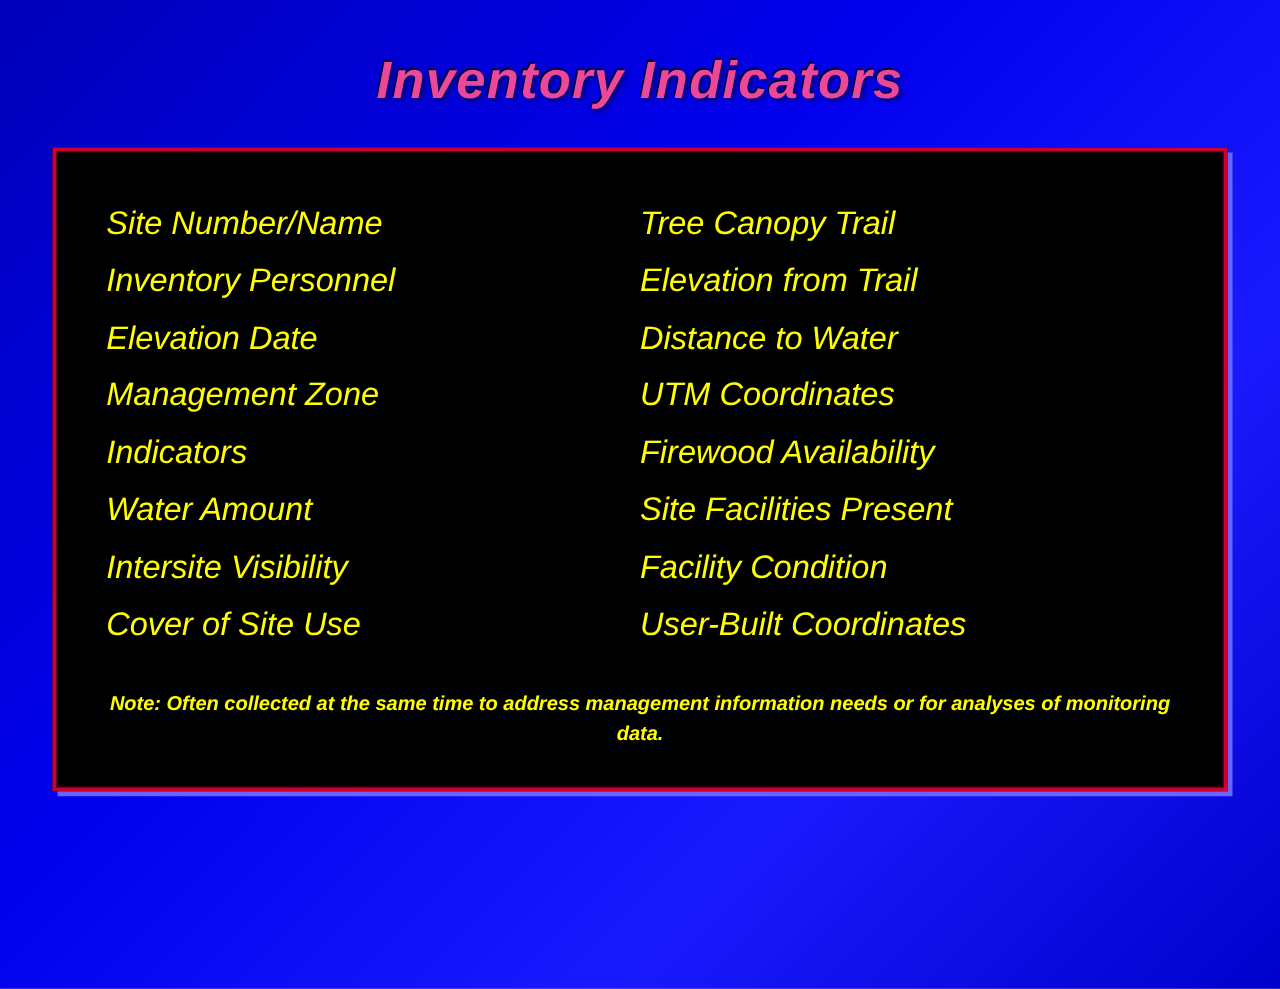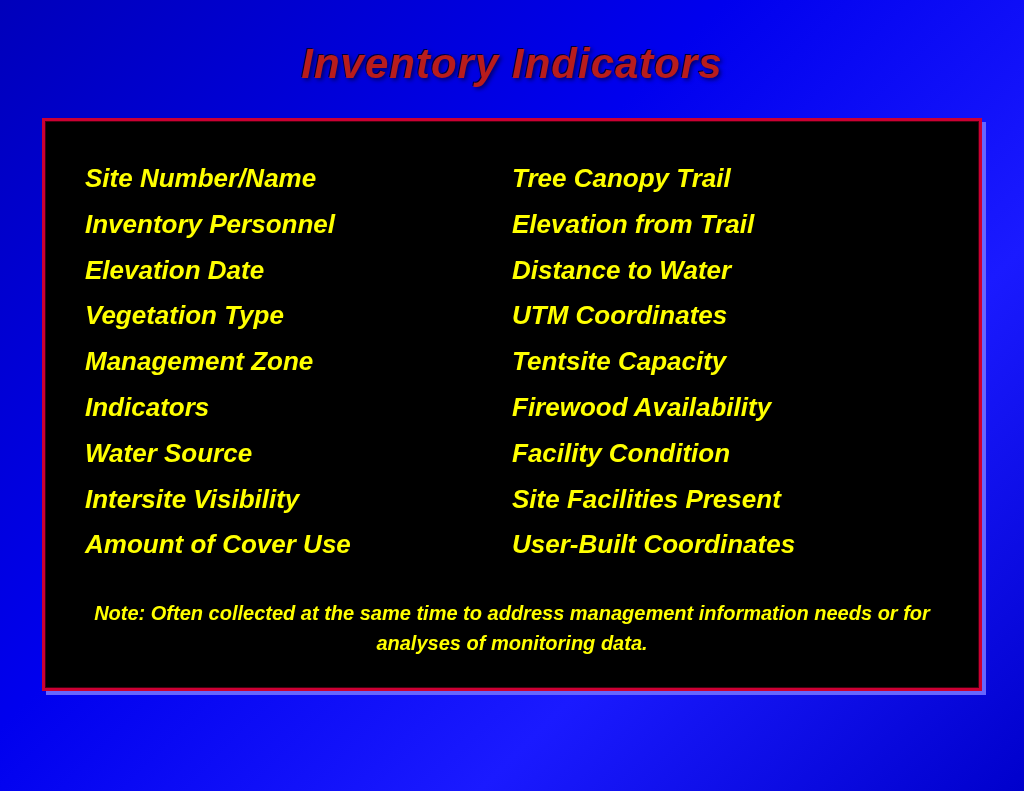--- a/index.html
+++ b/index.html
@@ -15,21 +15,21 @@
       background: linear-gradient(135deg, #0000bb 0%, #0000ee 40%, #1a1aff 70%, #0000cc 100%);
       display: flex;
       flex-direction: column;
       align-items: center;
       justify-content: flex-start;
       font-family: 'Arial Black', Arial, sans-serif;
       overflow: hidden;
     }
 
     .page-title {
-      color: #b91c1c;
+      color: #ec4899;
       font-size: 42px;
       font-weight: 900;
       font-style: italic;
       text-shadow: 2px 2px 4px #000066, -1px -1px 0 #000033;
       margin-top: 40px;
       margin-bottom: 30px;
       letter-spacing: 1px;
     }
 
     .content-box {
@@ -42,30 +42,30 @@
 
     .indicators-grid {
       display: grid;
       grid-template-columns: 1fr 1fr;
       gap: 0;
     }
 
     .indicator-item {
       color: #ffff00;
       font-size: 26px;
-      font-weight: 700;
+      font-weight: 400;
       font-style: italic;
       padding: 6px 0;
       line-height: 1.3;
     }
 
     .note-section {
       margin-top: 30px;
       color: #ffff00;
-      font-size: 20px;
+      font-size: 16px;
       font-weight: bold;
       font-style: italic;
       line-height: 1.5;
       text-align: center;
     }
 
     .note-section .note-label {
       font-weight: 900;
     }
   </style>
@@ -75,37 +75,35 @@
 <h1 class="page-title">Inventory Indicators</h1>
 
 <div class="content-box">
 
   <div class="indicators-grid">
 
     <div>
       <div class="indicator-item">Site Number/Name</div>
       <div class="indicator-item">Inventory Personnel</div>
       <div class="indicator-item">Elevation Date</div>
-      <div class="indicator-item">Vegetation Type</div>
       <div class="indicator-item">Management Zone</div>
       <div class="indicator-item">Indicators</div>
-      <div class="indicator-item">Water Source</div>
+      <div class="indicator-item">Water Amount</div>
       <div class="indicator-item">Intersite Visibility</div>
-      <div class="indicator-item">Amount of Cover Use</div>
+      <div class="indicator-item">Cover of Site Use</div>
     </div>
 
     <div>
       <div class="indicator-item">Tree Canopy Trail</div>
       <div class="indicator-item">Elevation from Trail</div>
       <div class="indicator-item">Distance to Water</div>
       <div class="indicator-item">UTM Coordinates</div>
-      <div class="indicator-item">Tentsite Capacity</div>
       <div class="indicator-item">Firewood Availability</div>
+      <div class="indicator-item">Site Facilities Present</div>
       <div class="indicator-item">Facility Condition</div>
-      <div class="indicator-item">Site Facilities Present</div>
       <div class="indicator-item">User-Built Coordinates</div>
     </div>
 
   </div>
 
   <div class="note-section">
     <span class="note-label">Note:</span><span>  Often collected at the same time to address management information needs or for analyses of monitoring data.</span>
   </div>
 
 </div>

